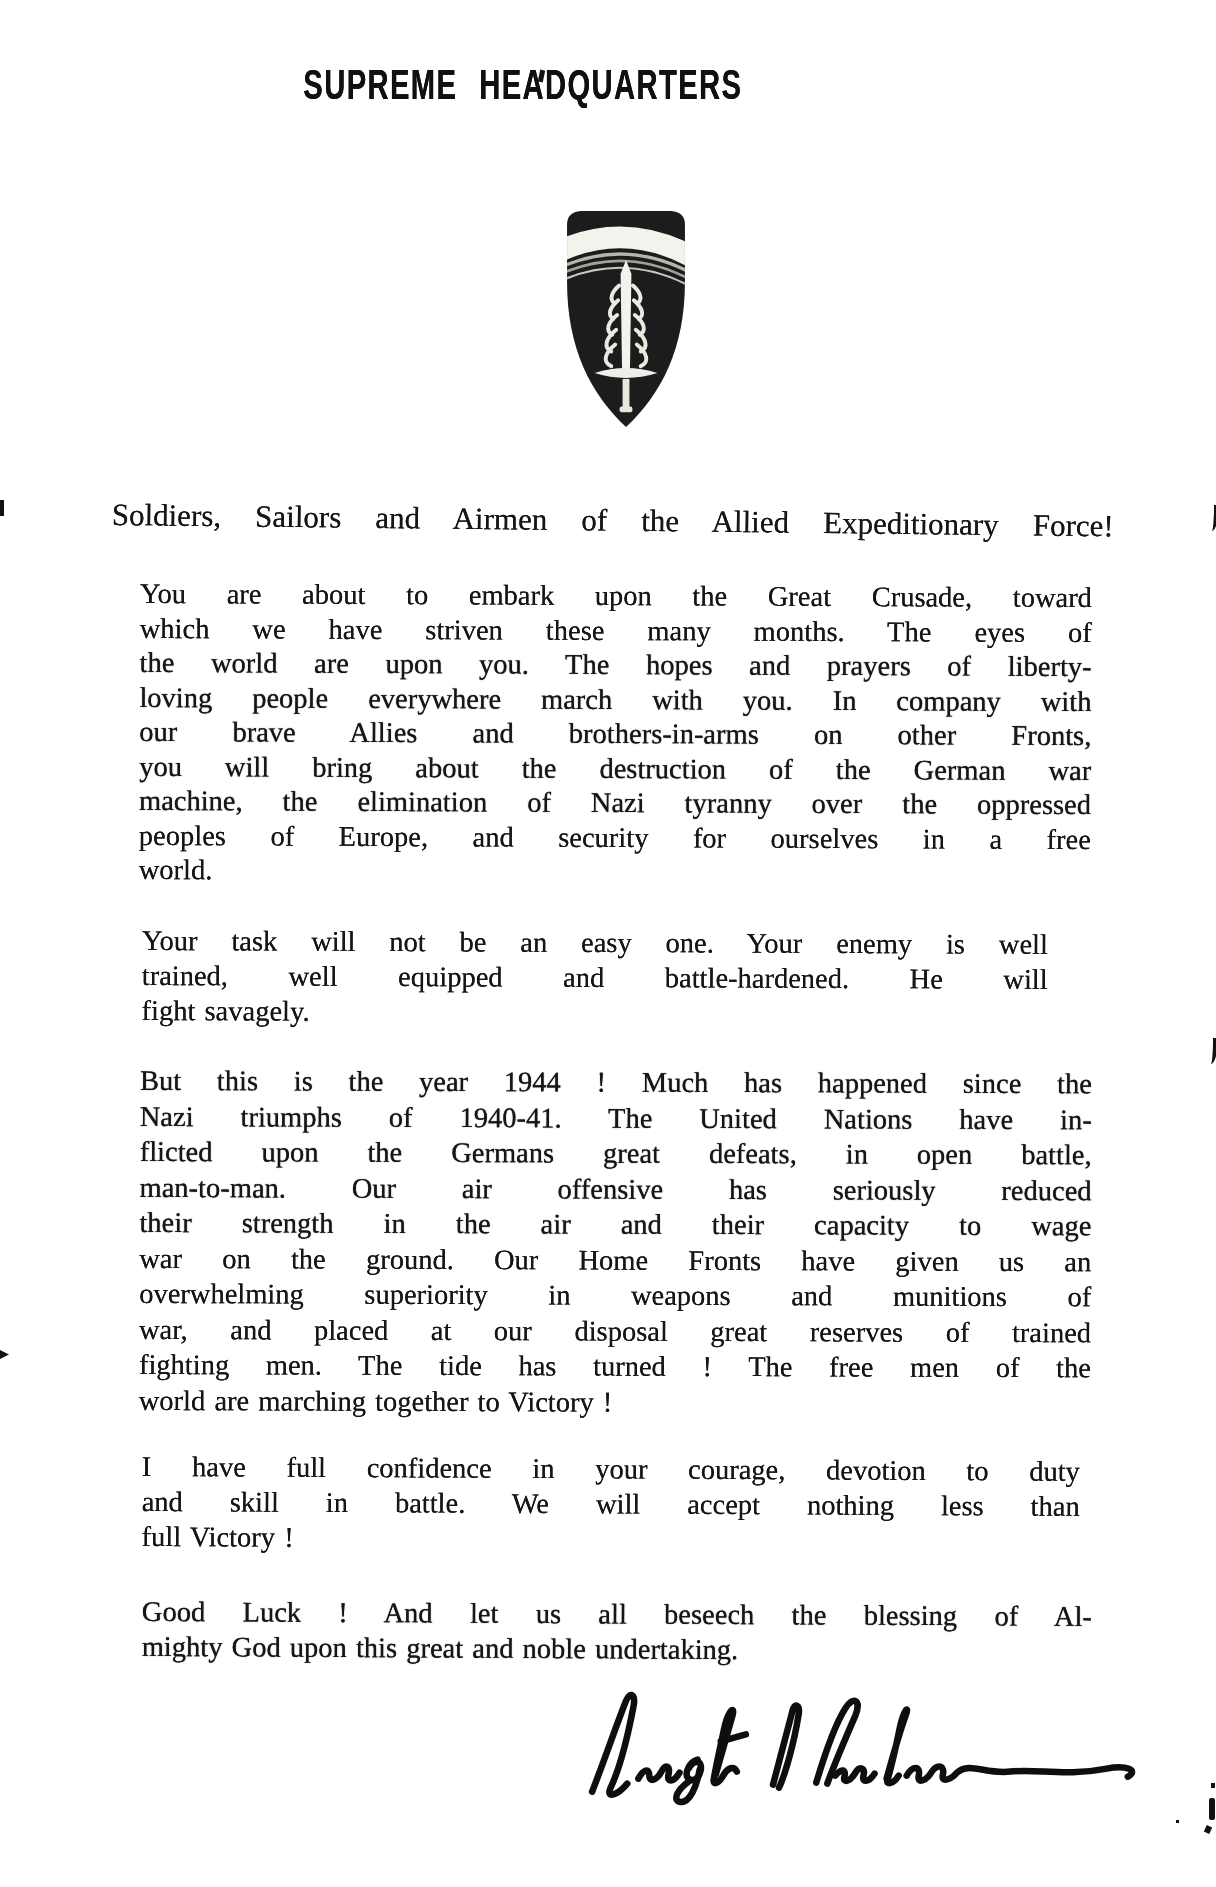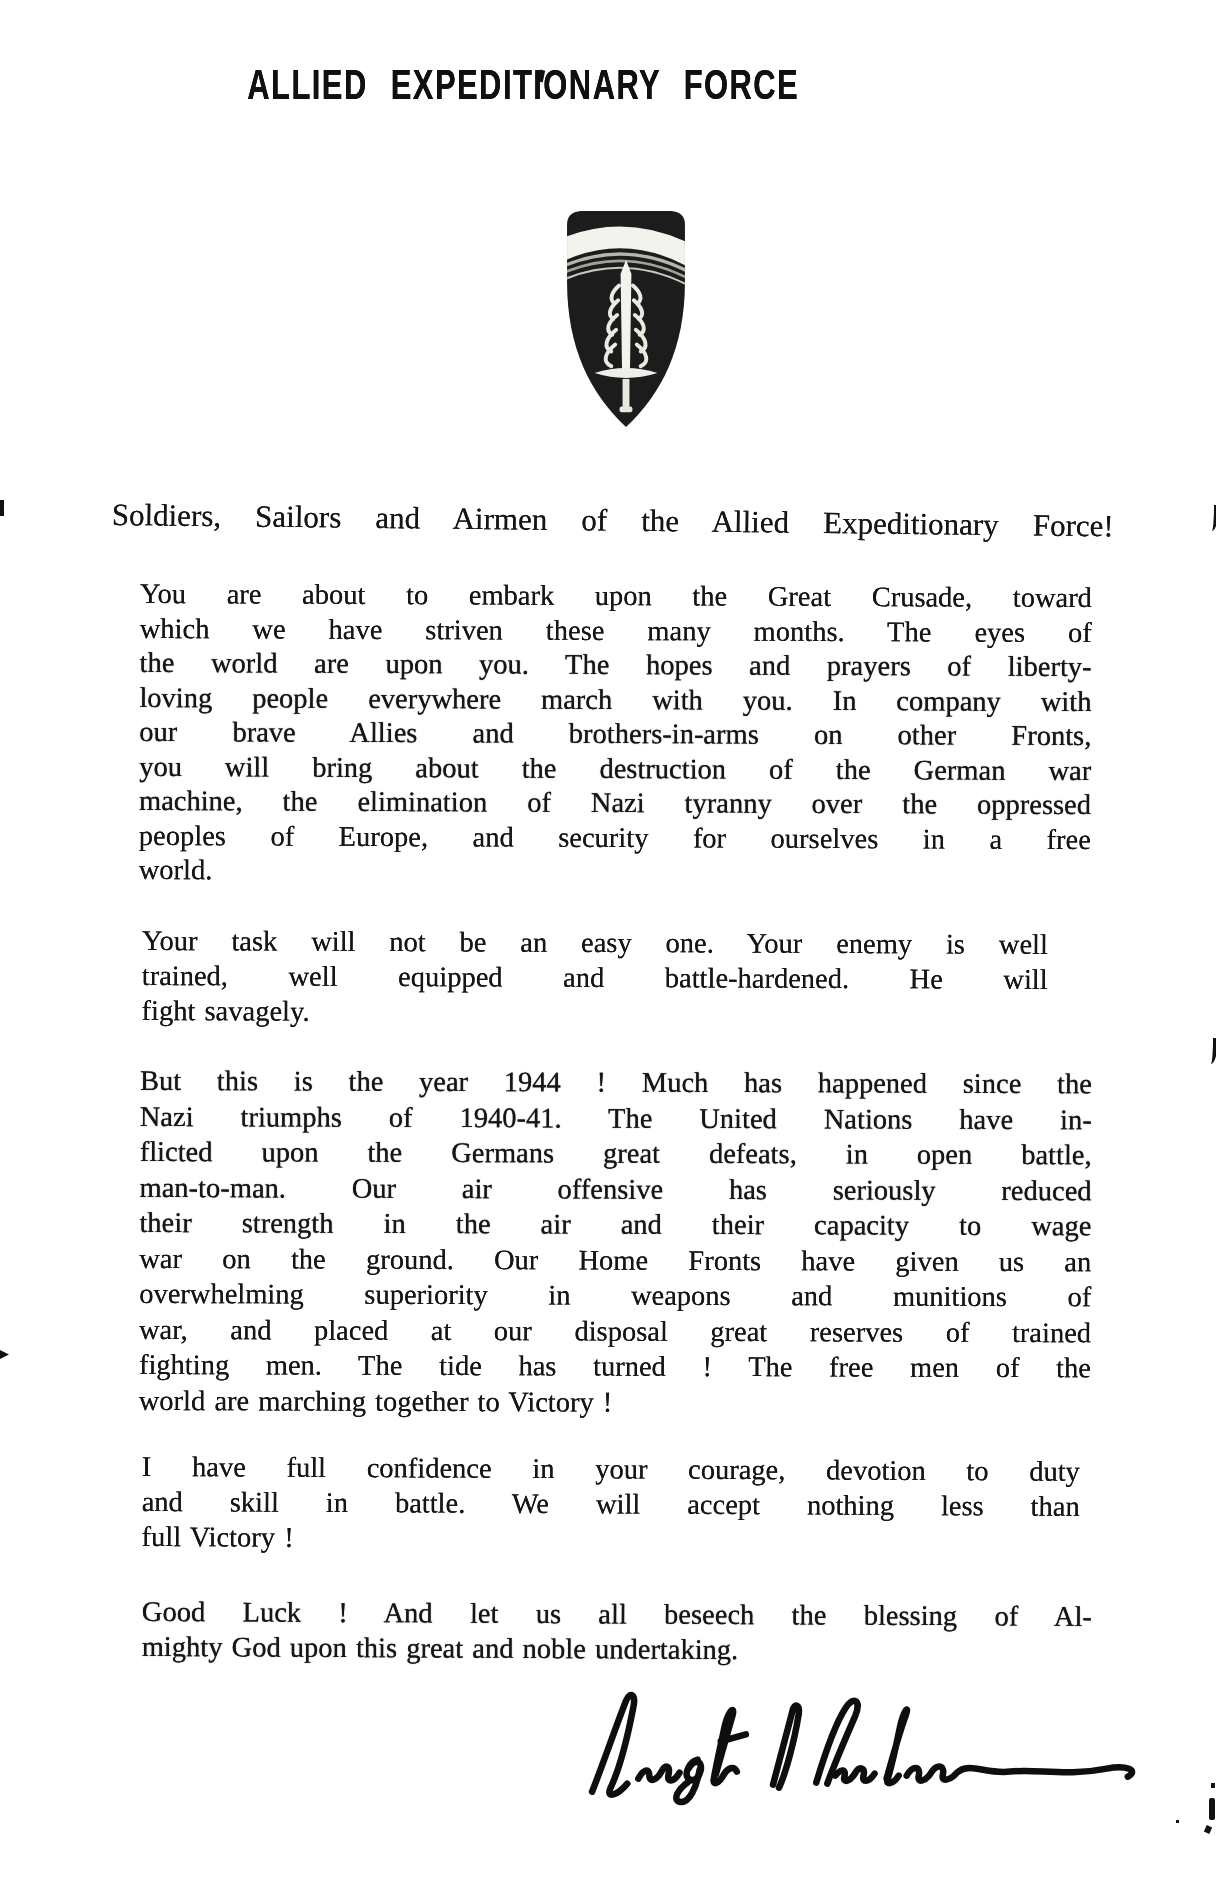--- a/index.html
+++ b/index.html
@@ -45,21 +45,21 @@
   
   .art{position:absolute;background:#111;}
   .art.curve{background:none;border-right:5px solid #111;border-radius:0 0 60% 0/0 0 100% 0;}
 </style>
 </head>
 <body>
 
 <div class="page">
 
   <div class="hdr">
-    <div class="hline second"><span>ALLIED EXPEDITIONARY FORCE</span></div>
+    <div class="hline"><span>SUPREME HEADQUARTERS</span></div>
   </div>
 
   <svg class="emblem" viewBox="0 0 140 230" aria-label="SHAEF insignia">
     <defs>
       <clipPath id="shieldClip">
         <path d="M10,20 Q10,7 24,6 L116,6 Q130,7 130,20 L130,78 C130,146 106,192 70,226 C34,192 10,146 10,78 Z"></path>
       </clipPath>
     </defs>
     <path d="M10,20 Q10,7 24,6 L116,6 Q130,7 130,20 L130,78 C130,146 106,192 70,226 C34,192 10,146 10,78 Z" fill="#1c1c1c"></path>
     <g clip-path="url(#shieldClip)">

